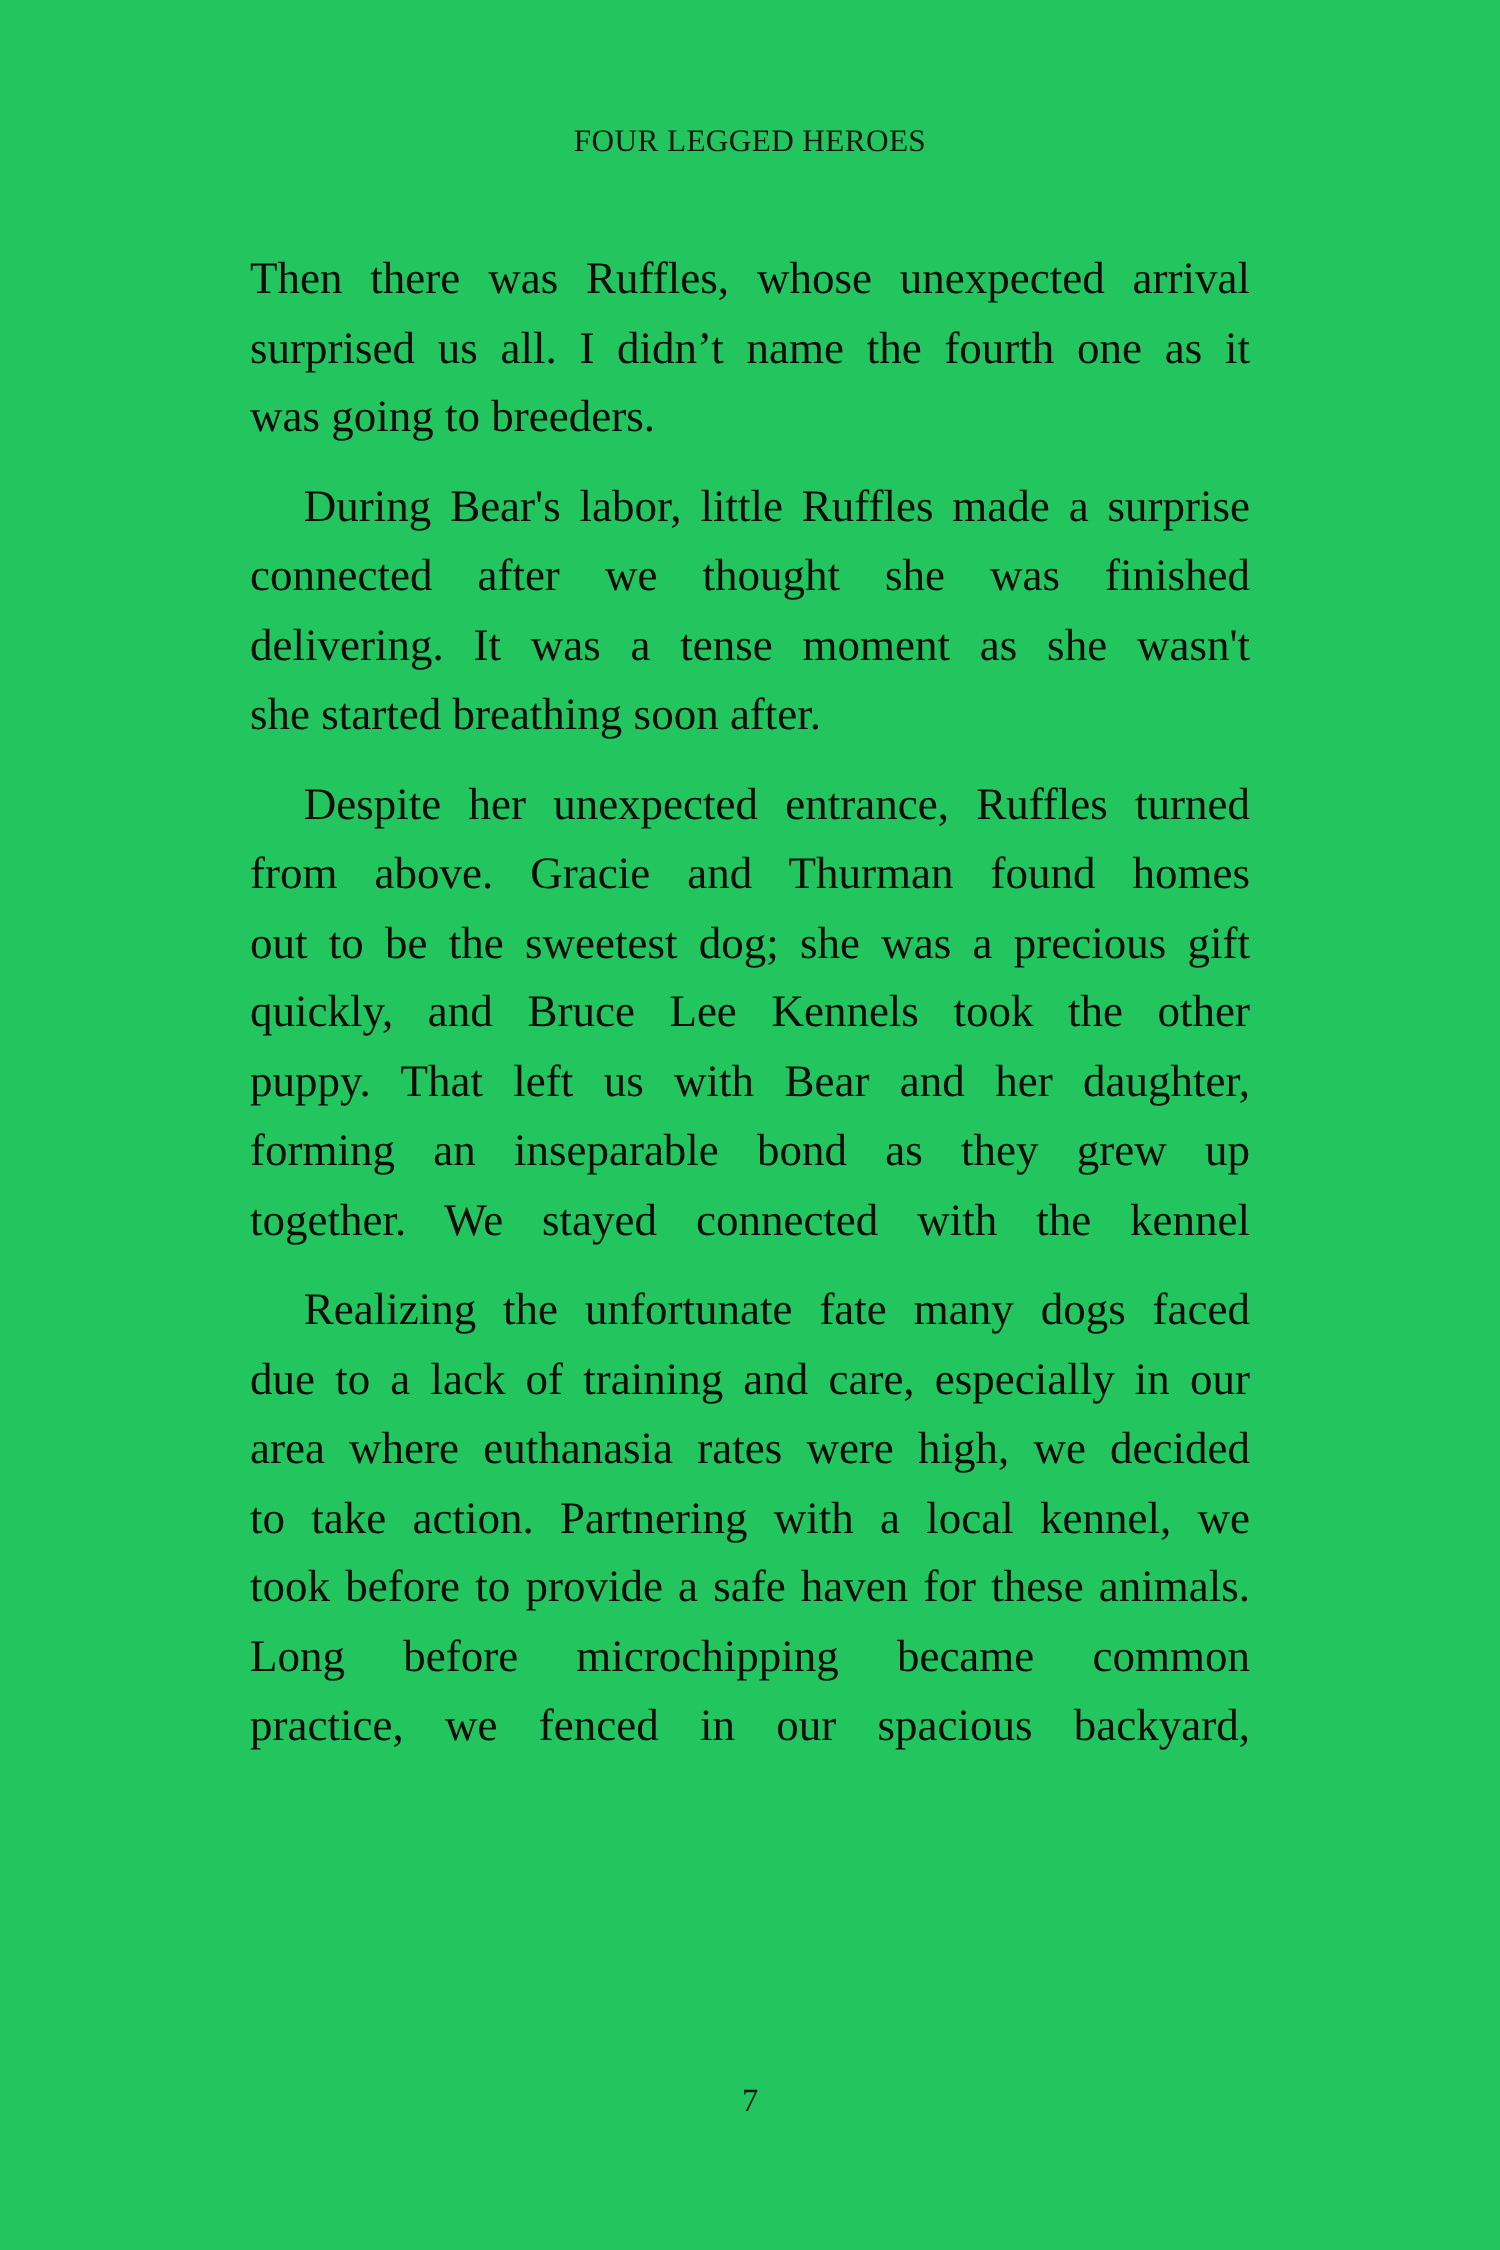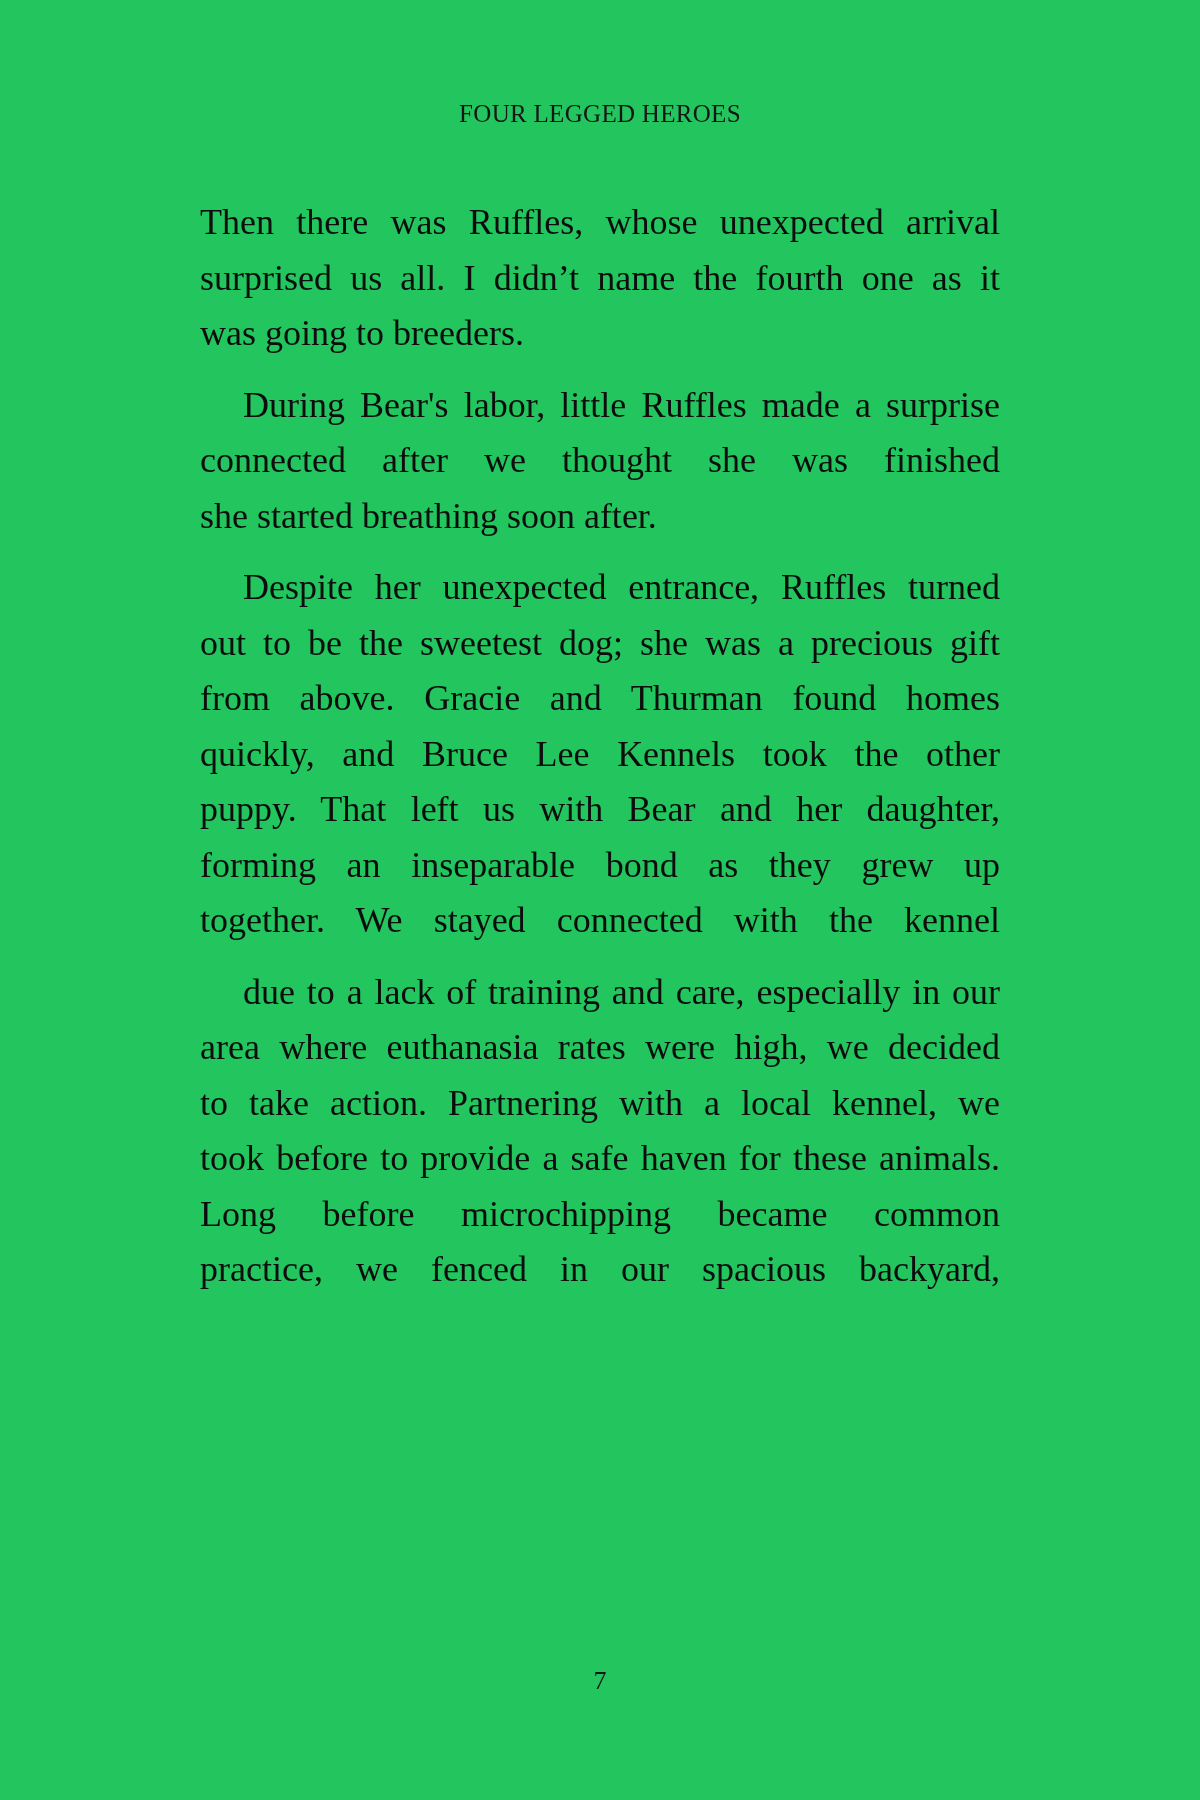--- a/index.html
+++ b/index.html
@@ -71,32 +71,34 @@
 
   <div class="body-text">
       <div class="para">
         <div class="line">Then there was Ruffles, whose unexpected arrival</div>
         <div class="line">surprised us all. I didn’t name the fourth one as it</div>
         <div class="line lastline">was going to breeders.</div>
       </div>
       <div class="para indent">
         <div class="line">During Bear's labor, little Ruffles made a surprise</div>
         <div class="line">connected after we thought she was finished</div>
+        <div class="line">delivering. It was a tense moment as she wasn't</div>
         <div class="line lastline">she started breathing soon after.</div>
       </div>
       <div class="para indent">
         <div class="line">Despite her unexpected entrance, Ruffles turned</div>
+        <div class="line">from above. Gracie and Thurman found homes</div>
         <div class="line">out to be the sweetest dog; she was a precious gift</div>
-        <div class="line">from above. Gracie and Thurman found homes</div>
         <div class="line">quickly, and Bruce Lee Kennels took the other</div>
         <div class="line">puppy. That left us with Bear and her daughter,</div>
         <div class="line">forming an inseparable bond as they grew up</div>
         <div class="line">together. We stayed connected with the kennel</div>
       </div>
       <div class="para indent">
+        <div class="line">Realizing the unfortunate fate many dogs faced</div>
         <div class="line">due to a lack of training and care, especially in our</div>
         <div class="line">area where euthanasia rates were high, we decided</div>
         <div class="line">to take action. Partnering with a local kennel, we</div>
         <div class="line">took before to provide a safe haven for these animals.</div>
         <div class="line">Long before microchipping became common</div>
         <div class="line">practice, we fenced in our spacious backyard,</div>
       </div>
     </div>
 
   <div class="page-number">7</div>

